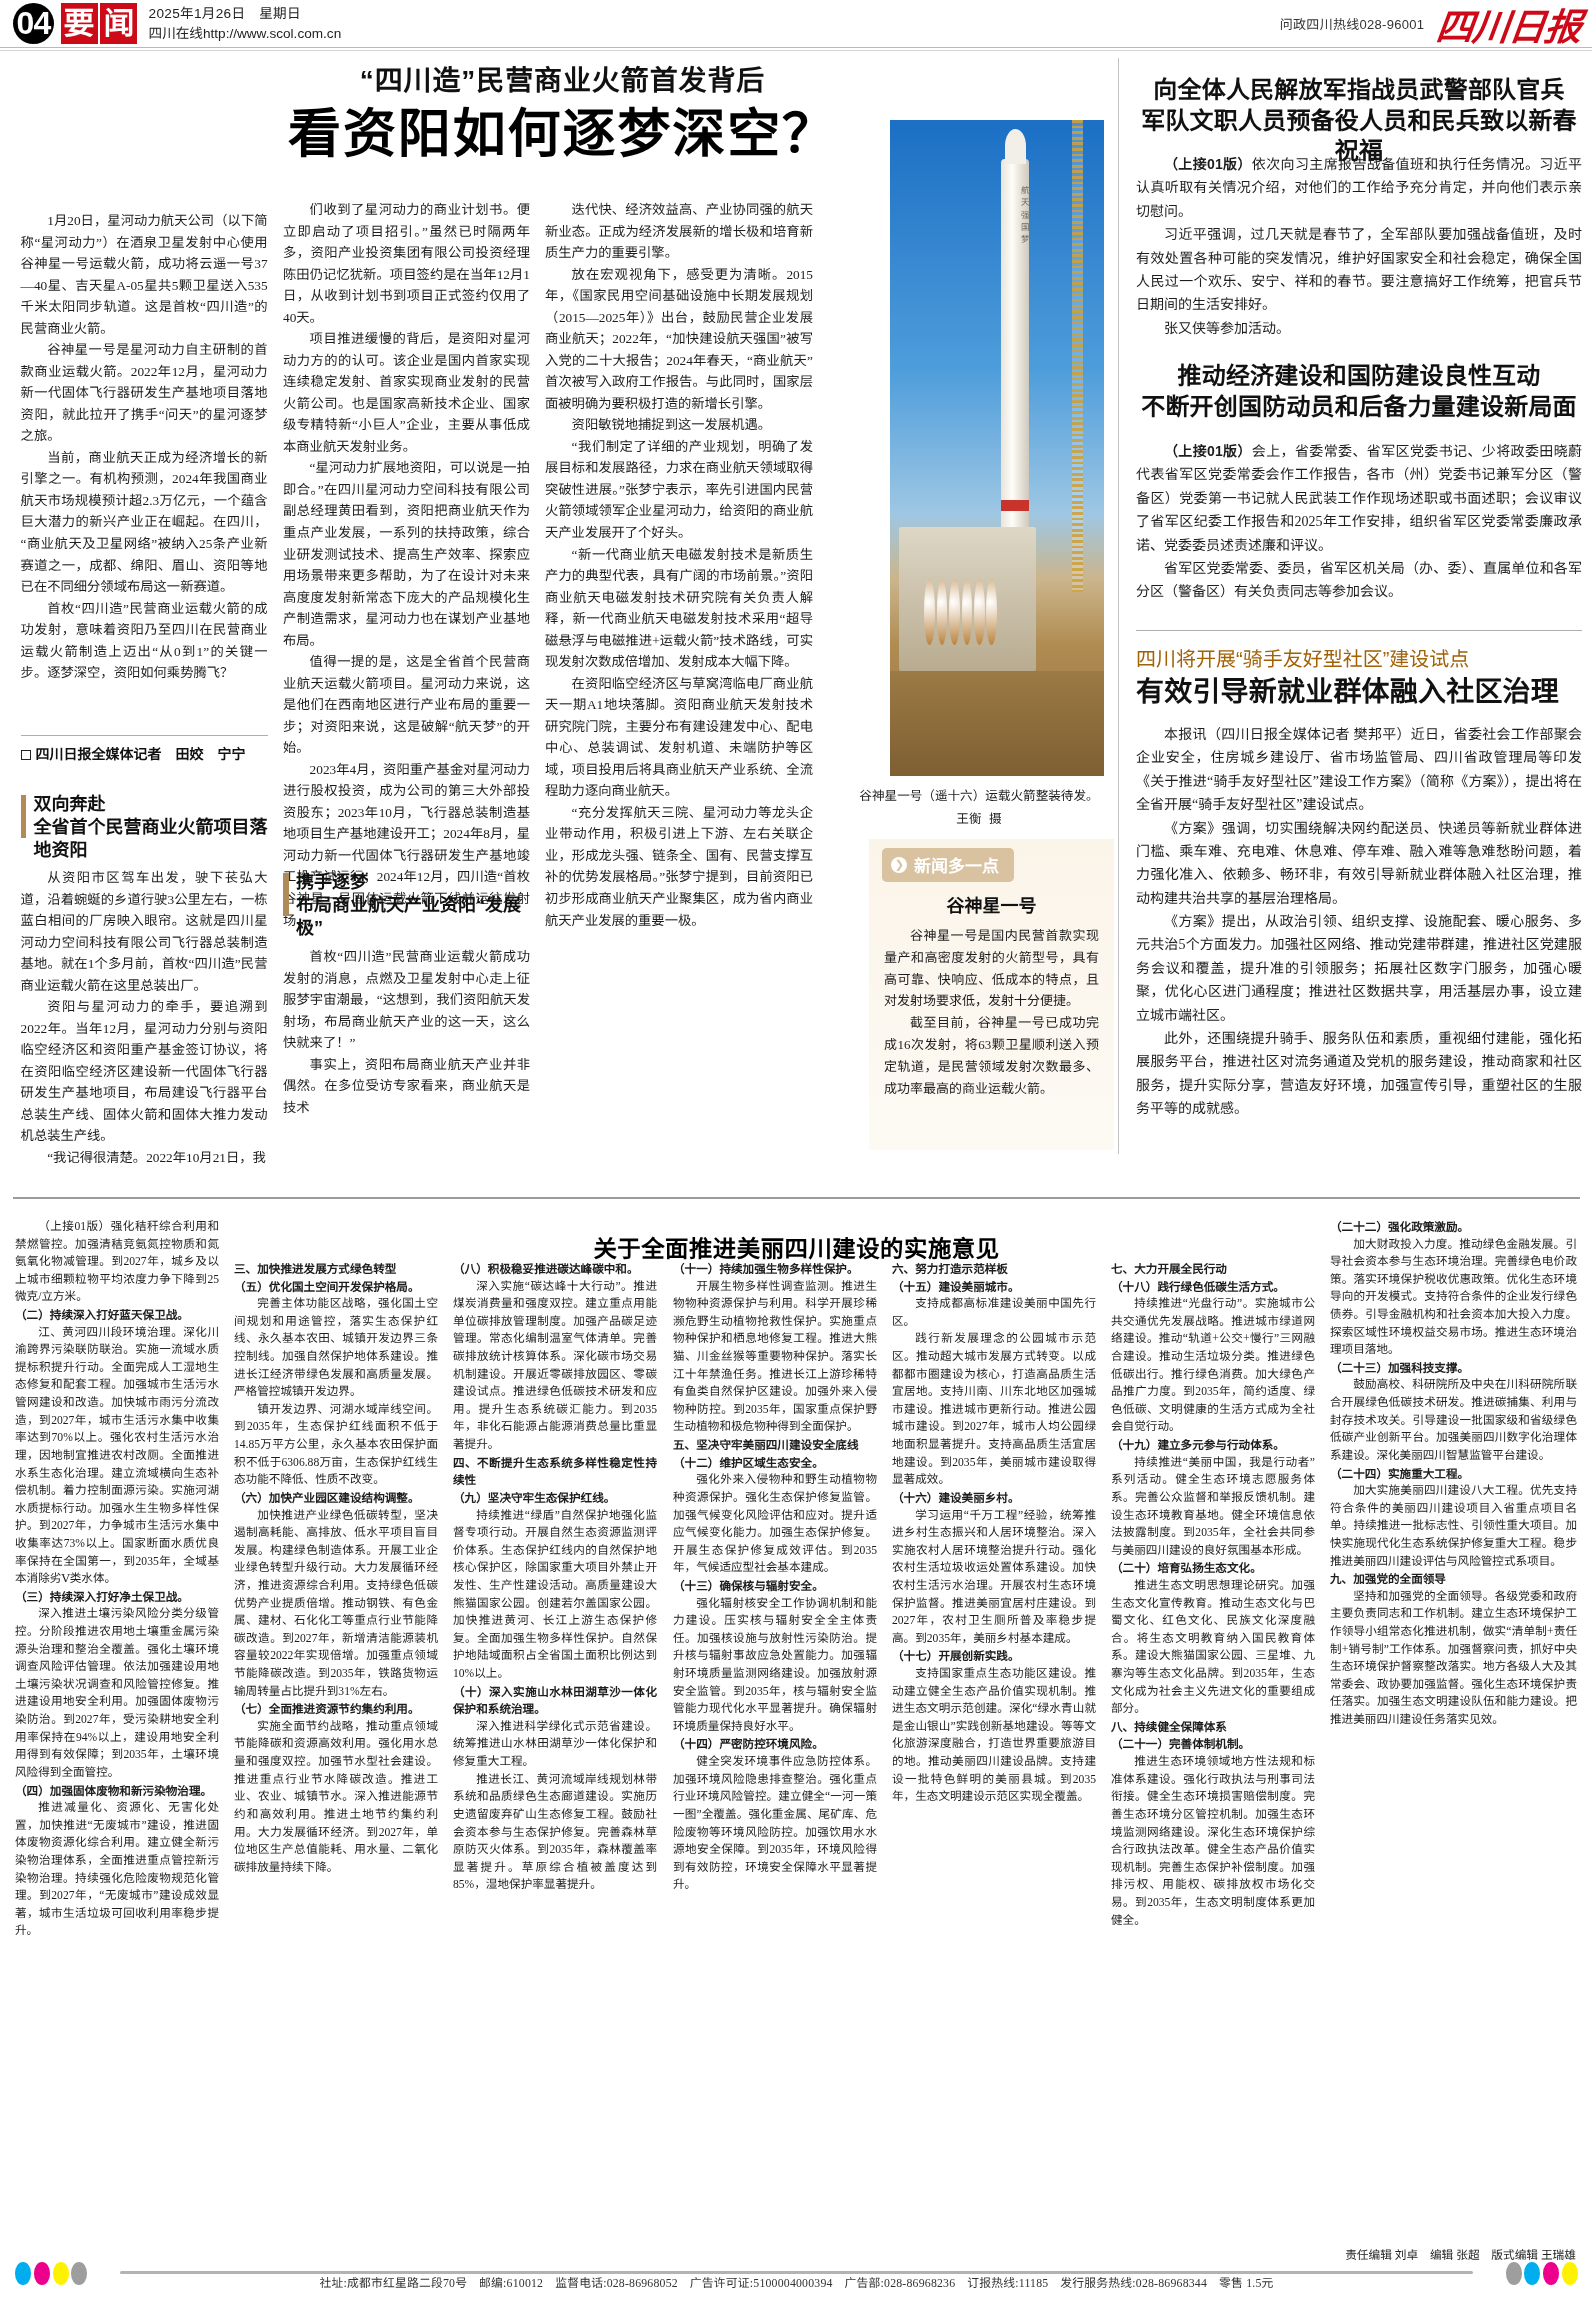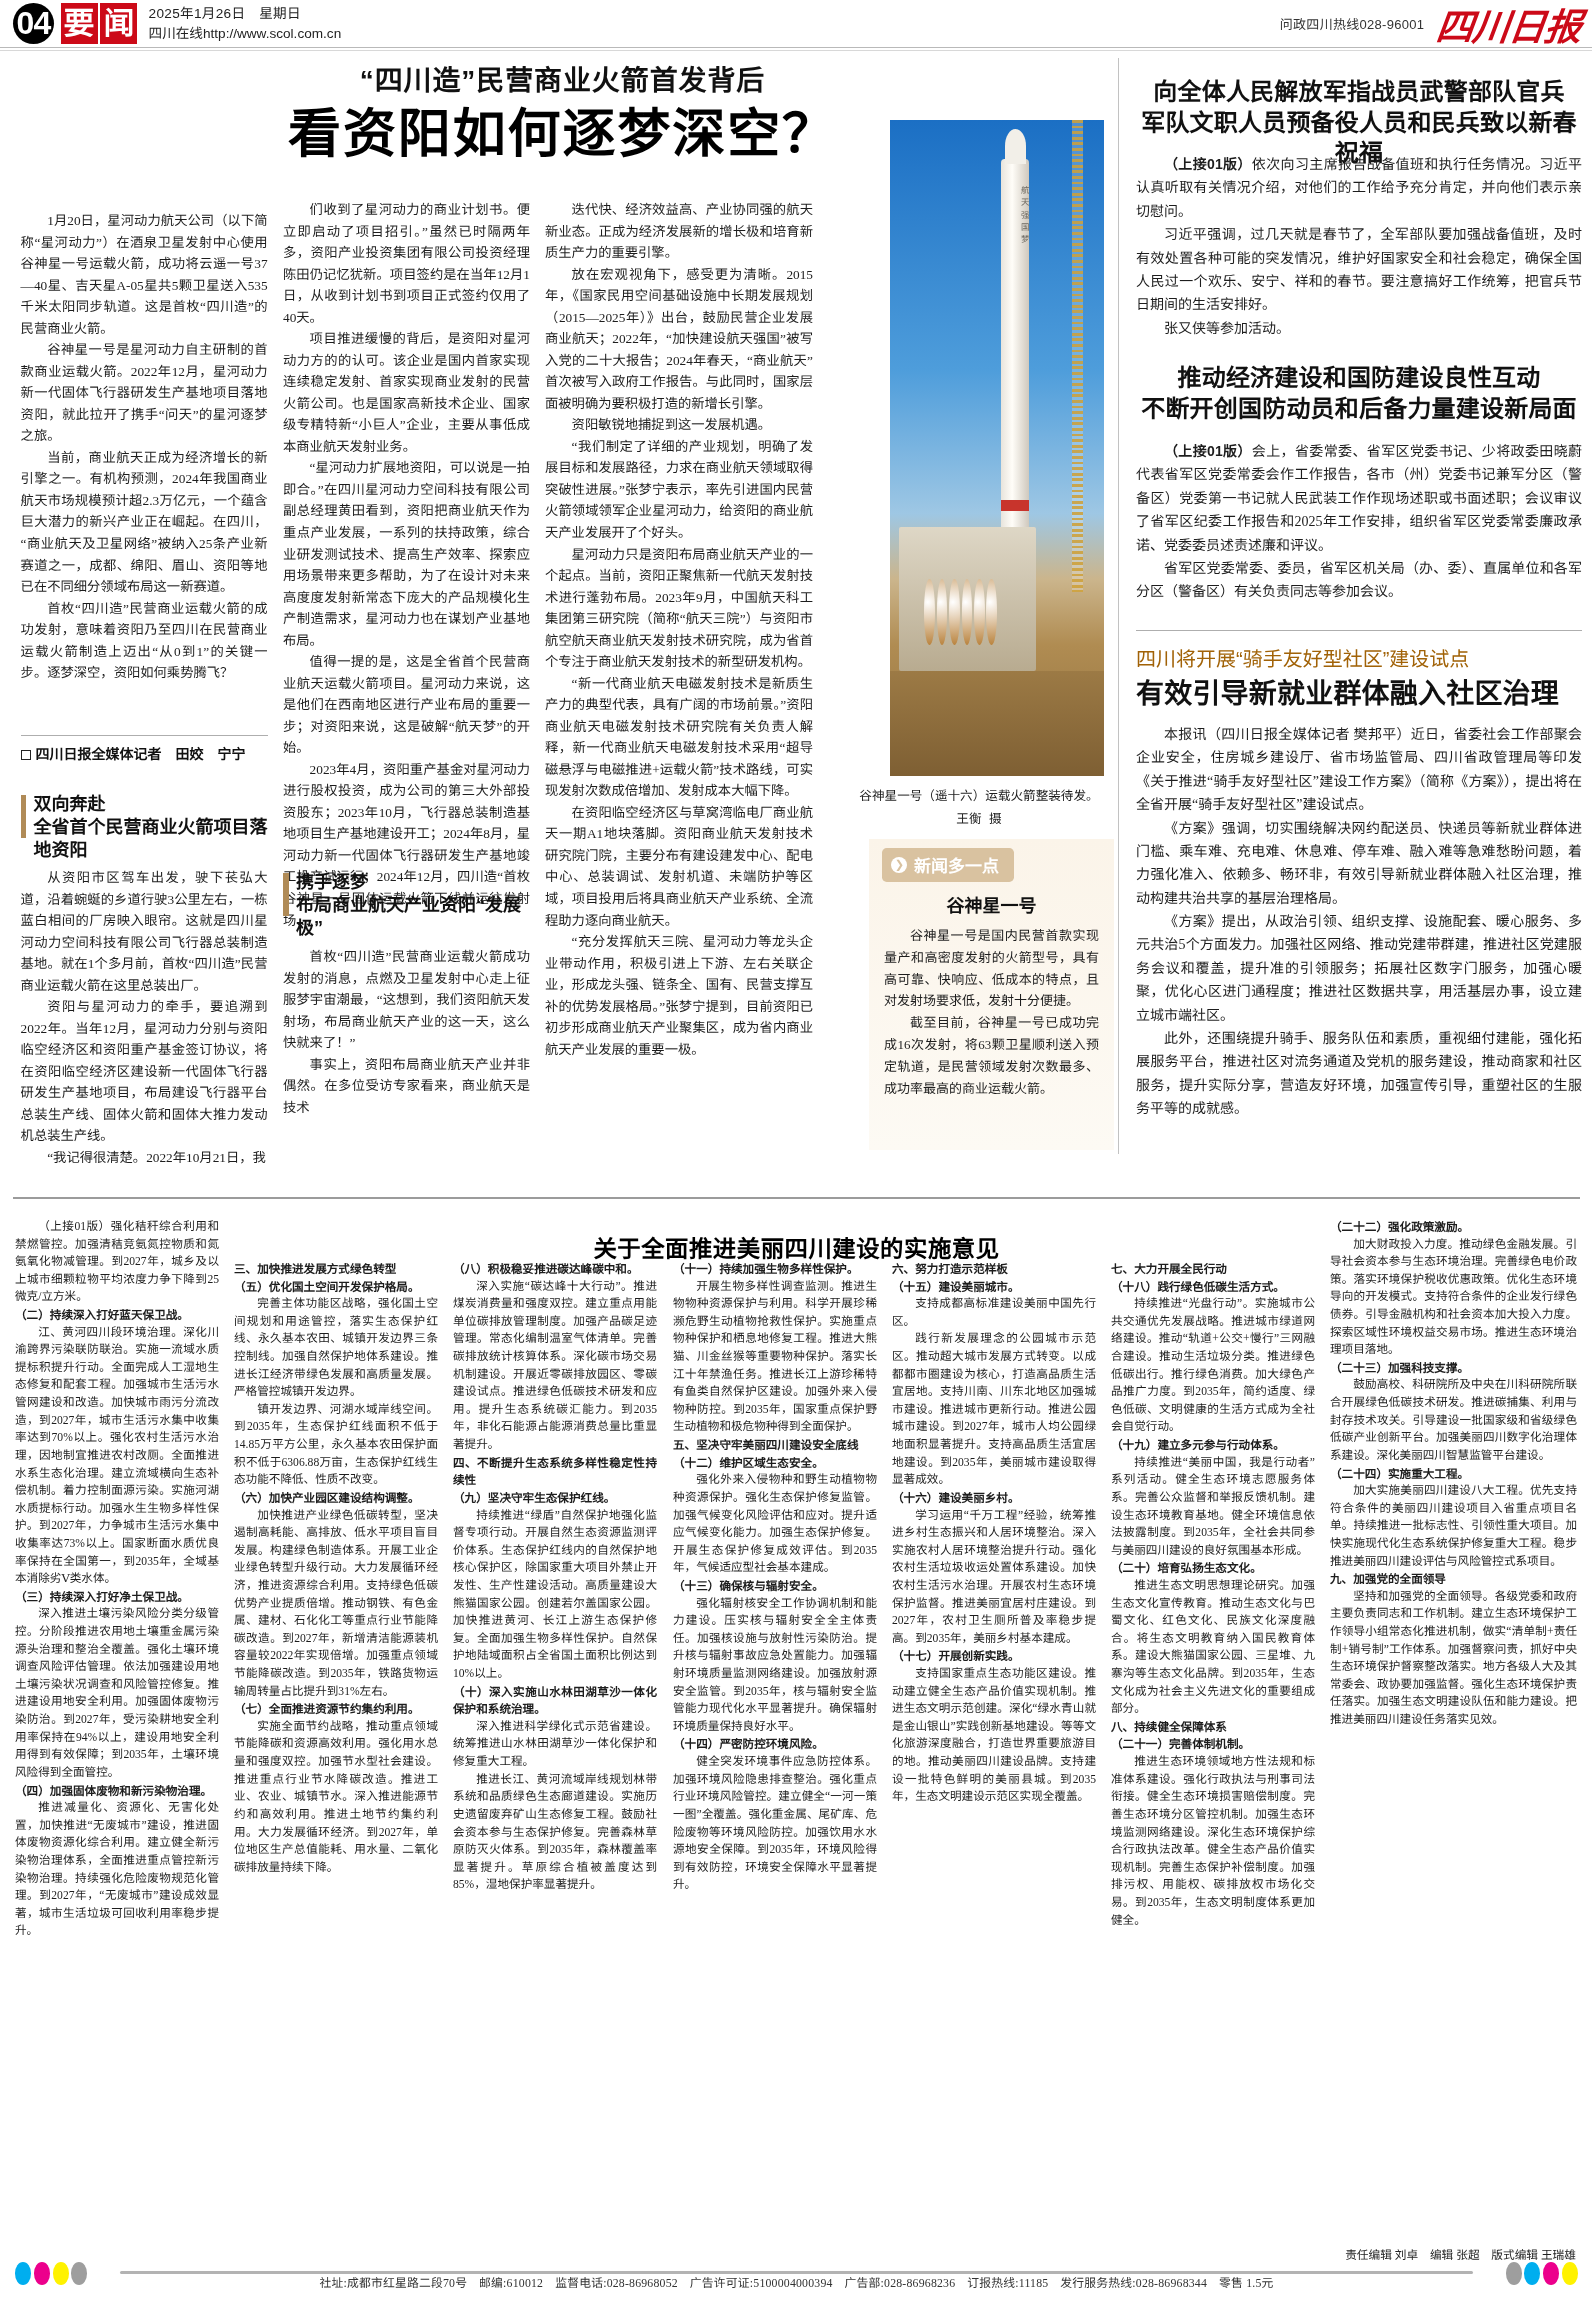--- a/index.html
+++ b/index.html
@@ -199,21 +199,21 @@
   }
   .newsmore-body {
     position:absolute; left:15px; right:15px; top:86px;
     font-size:13px; line-height:1.68; text-align:justify; color:#1d1d1d;
   }
   .newsmore-body p { margin:0; text-indent:2em; }
 
   
   .rhead-big {
     position:absolute;
-    font-family:Liberation Serif, serif;
+    font-family:Liberation Mono, monospace;
     font-weight:bold; font-size:24px; line-height:1.28;
     color:#111; text-align:center; letter-spacing:0.2px;
   }
   .rhead-small {
     position:absolute;
     font-family:Liberation Sans, sans-serif;
     font-size:20px; line-height:1.3; color:#a16207; text-align:center;
   }
   .rbody {
     position:absolute;
@@ -320,21 +320,20 @@
 <div class="col" style="left:283px; top:946px; width:247px;">
   <p>首枚“四川造”民营商业运载火箭成功发射的消息，点燃及卫星发射中心走上征服梦宇宙潮最，“这想到，我们资阳航天发射场，布局商业航天产业的这一天，这么快就来了！”</p>
   <p>事实上，资阳布局商业航天产业并非偶然。在多位受访专家看来，商业航天是技术</p>
 </div>
 
 <div class="col" style="left:545px; top:199px; width:268px;">
   <p>迭代快、经济效益高、产业协同强的航天新业态。正成为经济发展新的增长极和培育新质生产力的重要引擎。</p>
   <p>放在宏观视角下，感受更为清晰。2015年，《国家民用空间基础设施中长期发展规划（2015—2025年）》出台，鼓励民营企业发展商业航天；2022年，“加快建设航天强国”被写入党的二十大报告；2024年春天，“商业航天”首次被写入政府工作报告。与此同时，国家层面被明确为要积极打造的新增长引擎。</p>
   <p>资阳敏锐地捕捉到这一发展机遇。</p>
   <p>“我们制定了详细的产业规划，明确了发展目标和发展路径，力求在商业航天领域取得突破性进展。”张梦宁表示，率先引进国内民营火箭领域领军企业星河动力，给资阳的商业航天产业发展开了个好头。</p>
-  <p>星河动力只是资阳布局商业航天产业的一个起点。当前，资阳正聚焦新一代航天发射技术进行蓬勃布局。2023年9月，中国航天科工集团第三研究院（简称“航天三院”）与资阳市航空航天商业航天发射技术研究院，成为省首个专注于商业航天发射技术的新型研发机构。</p>
   <p>“新一代商业航天电磁发射技术是新质生产力的典型代表，具有广阔的市场前景。”资阳商业航天电磁发射技术研究院有关负责人解释，新一代商业航天电磁发射技术采用“超导磁悬浮与电磁推进+运载火箭”技术路线，可实现发射次数成倍增加、发射成本大幅下降。</p>
   <p>在资阳临空经济区与草窝湾临电厂商业航天一期A1地块落脚。资阳商业航天发射技术研究院门院，主要分布有建设建发中心、配电中心、总装调试、发射机道、未端防护等区域，项目投用后将具商业航天产业系统、全流程助力逐向商业航天。</p>
   <p>“充分发挥航天三院、星河动力等龙头企业带动作用，积极引进上下游、左右关联企业，形成龙头强、链条全、国有、民营支撑互补的优势发展格局。”张梦宁提到，目前资阳已初步形成商业航天产业聚集区，成为省内商业航天产业发展的重要一极。</p>
 </div>
 
 <div class="photo-wrap" style="left:890px; top:120px; width:214px; height:656px;">
   <div class="photo">
     <div class="tower"></div>
     <div class="rocket"></div>
     <div class="rocket-band" style="top:58%;"></div>

